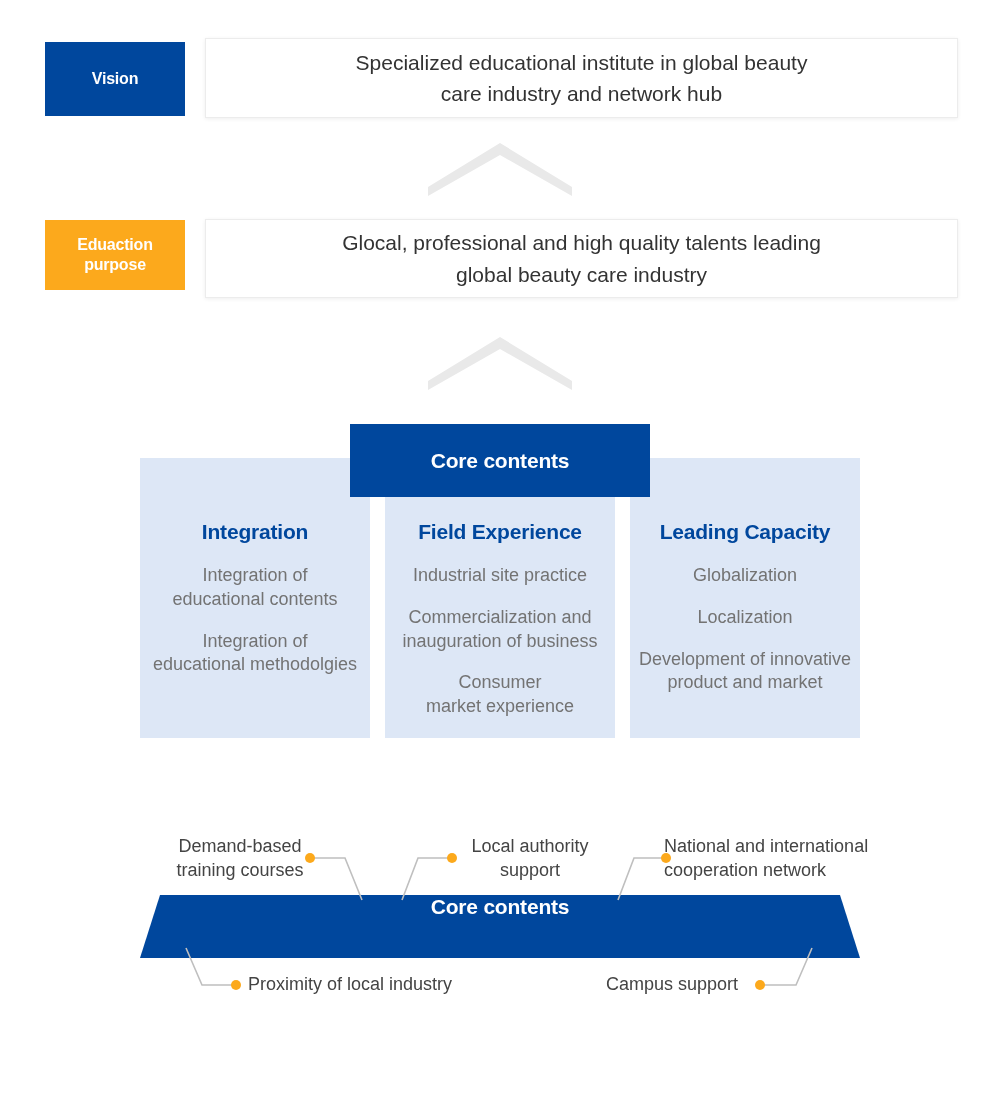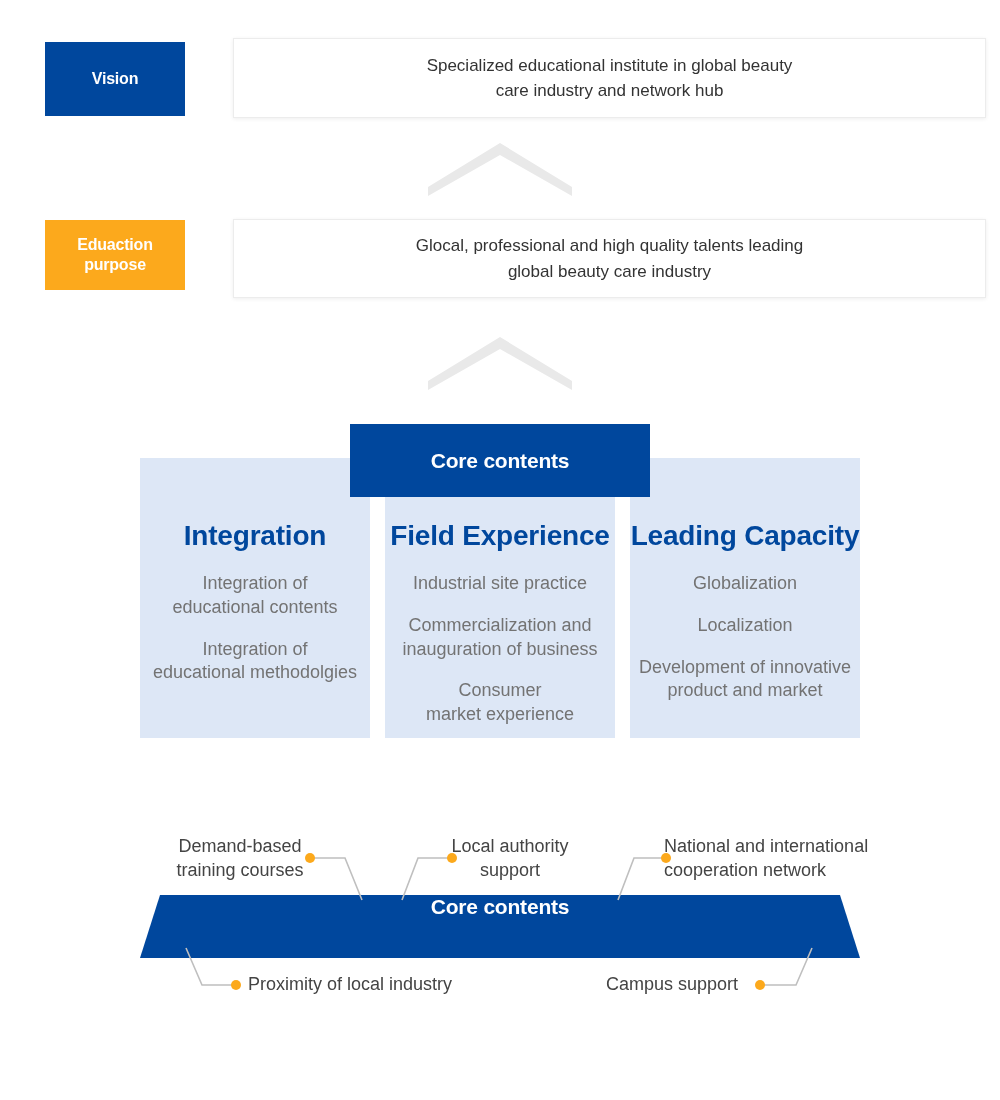--- a/index.html
+++ b/index.html
@@ -48,25 +48,24 @@
   .statement-box {
     position: absolute;
     background: #ffffff;
     border: 1px solid #ececec;
     box-shadow: 0 1px 4px rgba(0,0,0,0.07);
     display: flex;
     align-items: center;
     justify-content: center;
     text-align: center;
     color: #333333;
-    font-size: 17px;
+    font-size: 21px;
     line-height: 1.5;
     padding: 0 20px;
     box-sizing: border-box;
-    margin-left: 28px;
   }
   .box-vision  { left: 205px; top: 38px;  width: 753px; height: 80px; }
   .box-purpose { left: 205px; top: 219px; width: 753px; height: 79px; }
 
   
   .chevron { position: absolute; }
   .chevron svg { display: block; }
   .chev-1 { left: 428px; top: 143px; }
   .chev-2 { left: 428px; top: 337px; }
   .col {
@@ -78,21 +77,21 @@
     padding-top: 62px;
     text-align: center;
   }
   .col-1 { left: 140px;  width: 230px; }
   .col-2 { left: 385px;  width: 230px; }
   .col-3 { left: 630px;  width: 230px; }
 
   .col-title {
     color: #00479d;
     font-weight: bold;
-    font-size: 28px;
+    font-size: 21px;
     letter-spacing: -0.2px;
     margin-bottom: 20px;
   }
   .col-item {
     color: #737373;
     font-size: 18px;
     line-height: 1.32;
     margin-bottom: 18px;
     padding: 0 6px;
   }
@@ -132,21 +131,21 @@
   }
   .callout {
     position: absolute;
     color: #444444;
     font-size: 18px;
     line-height: 1.33;
     z-index: 3;
     white-space: pre-line;
   }
   .callout-tl { left: 160px;  top: 15px;  width: 160px; text-align: center; }
-  .callout-tm { left: 440px;  top: 15px;  width: 140px; text-align: center; }
+  .callout-tm { left: 460px;  top: 15px;  width: 140px; text-align: center; }
   .callout-tr { left: 664px;  top: 15px;  width: 216px; }
   .callout-bl { left: 248px;  top: 153px; width: 230px; text-align: left; }
   .callout-br { left: 606px;  top: 153px; width: 160px; text-align: left; }
 
   .banner-svg { position: absolute; left: 0; top: 0; }
 </style>
 </head>
 <body>
 
 <div id="canvas">

